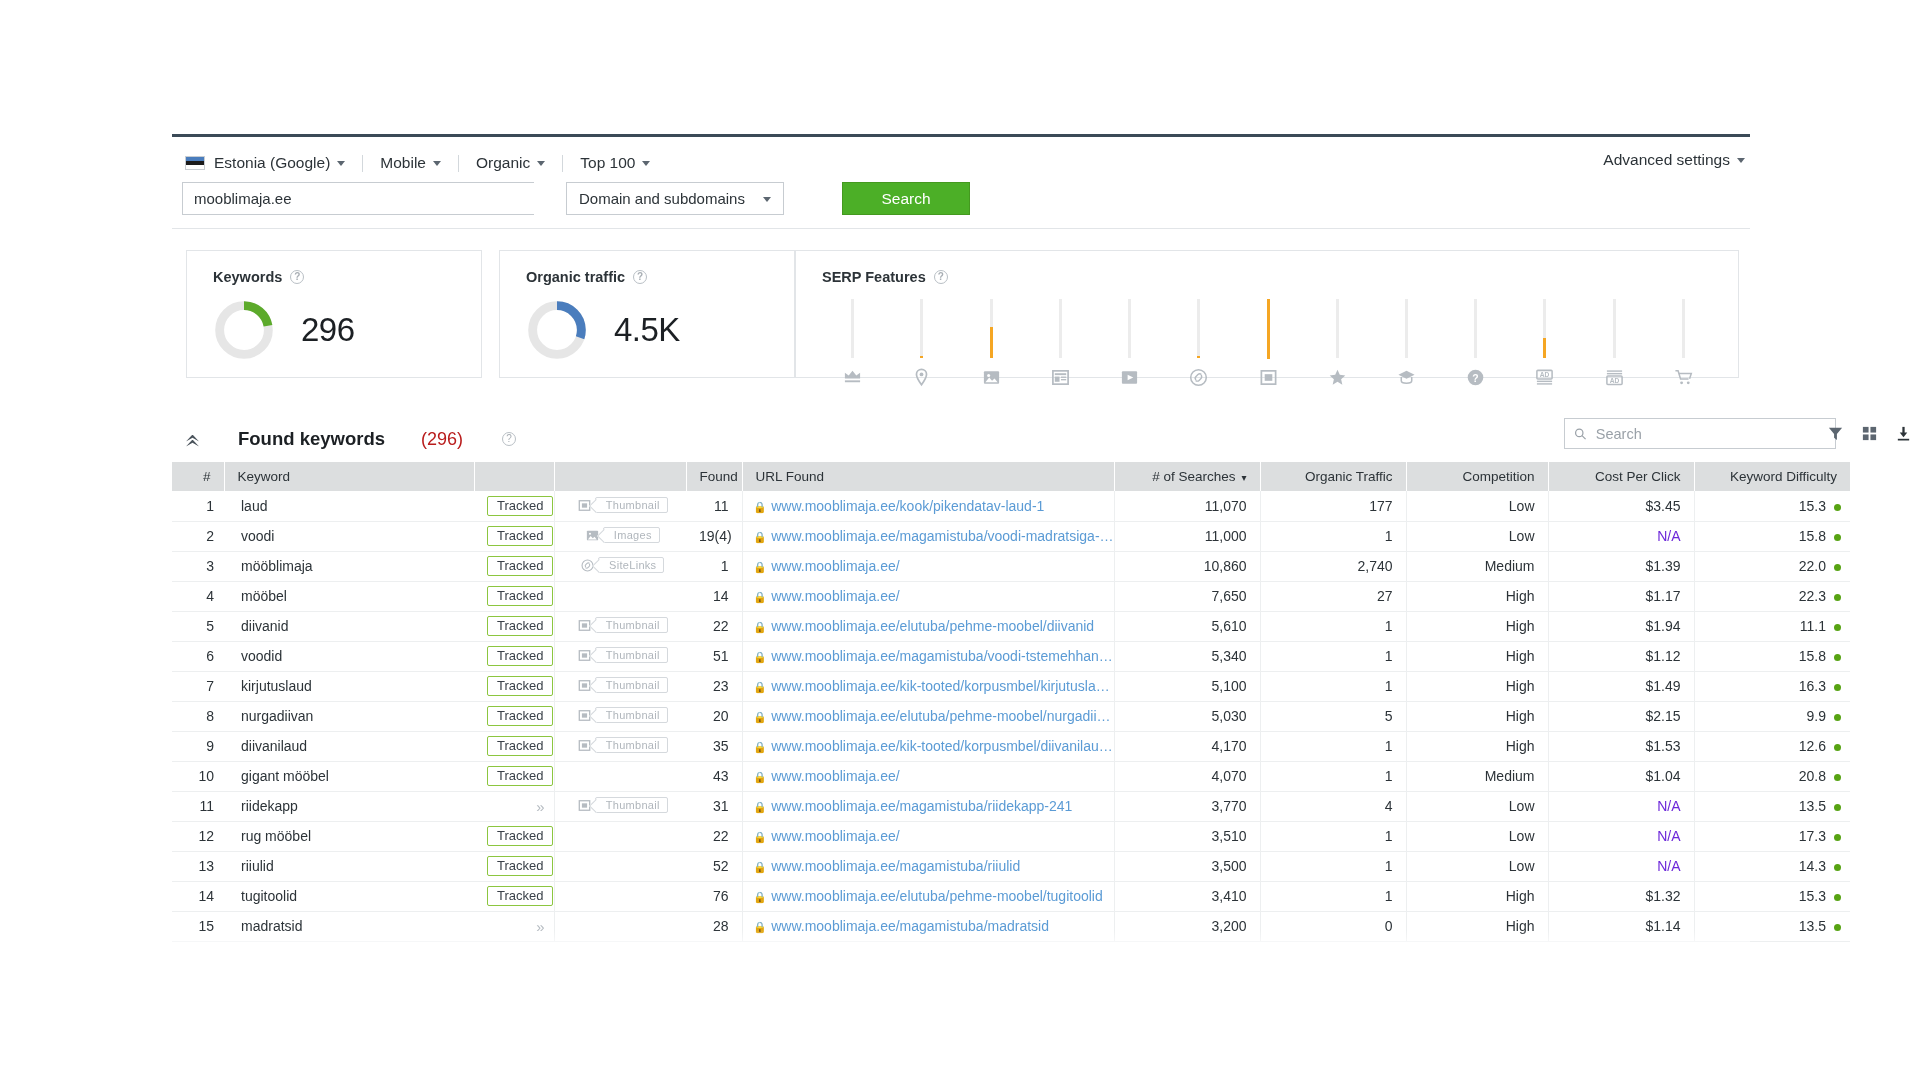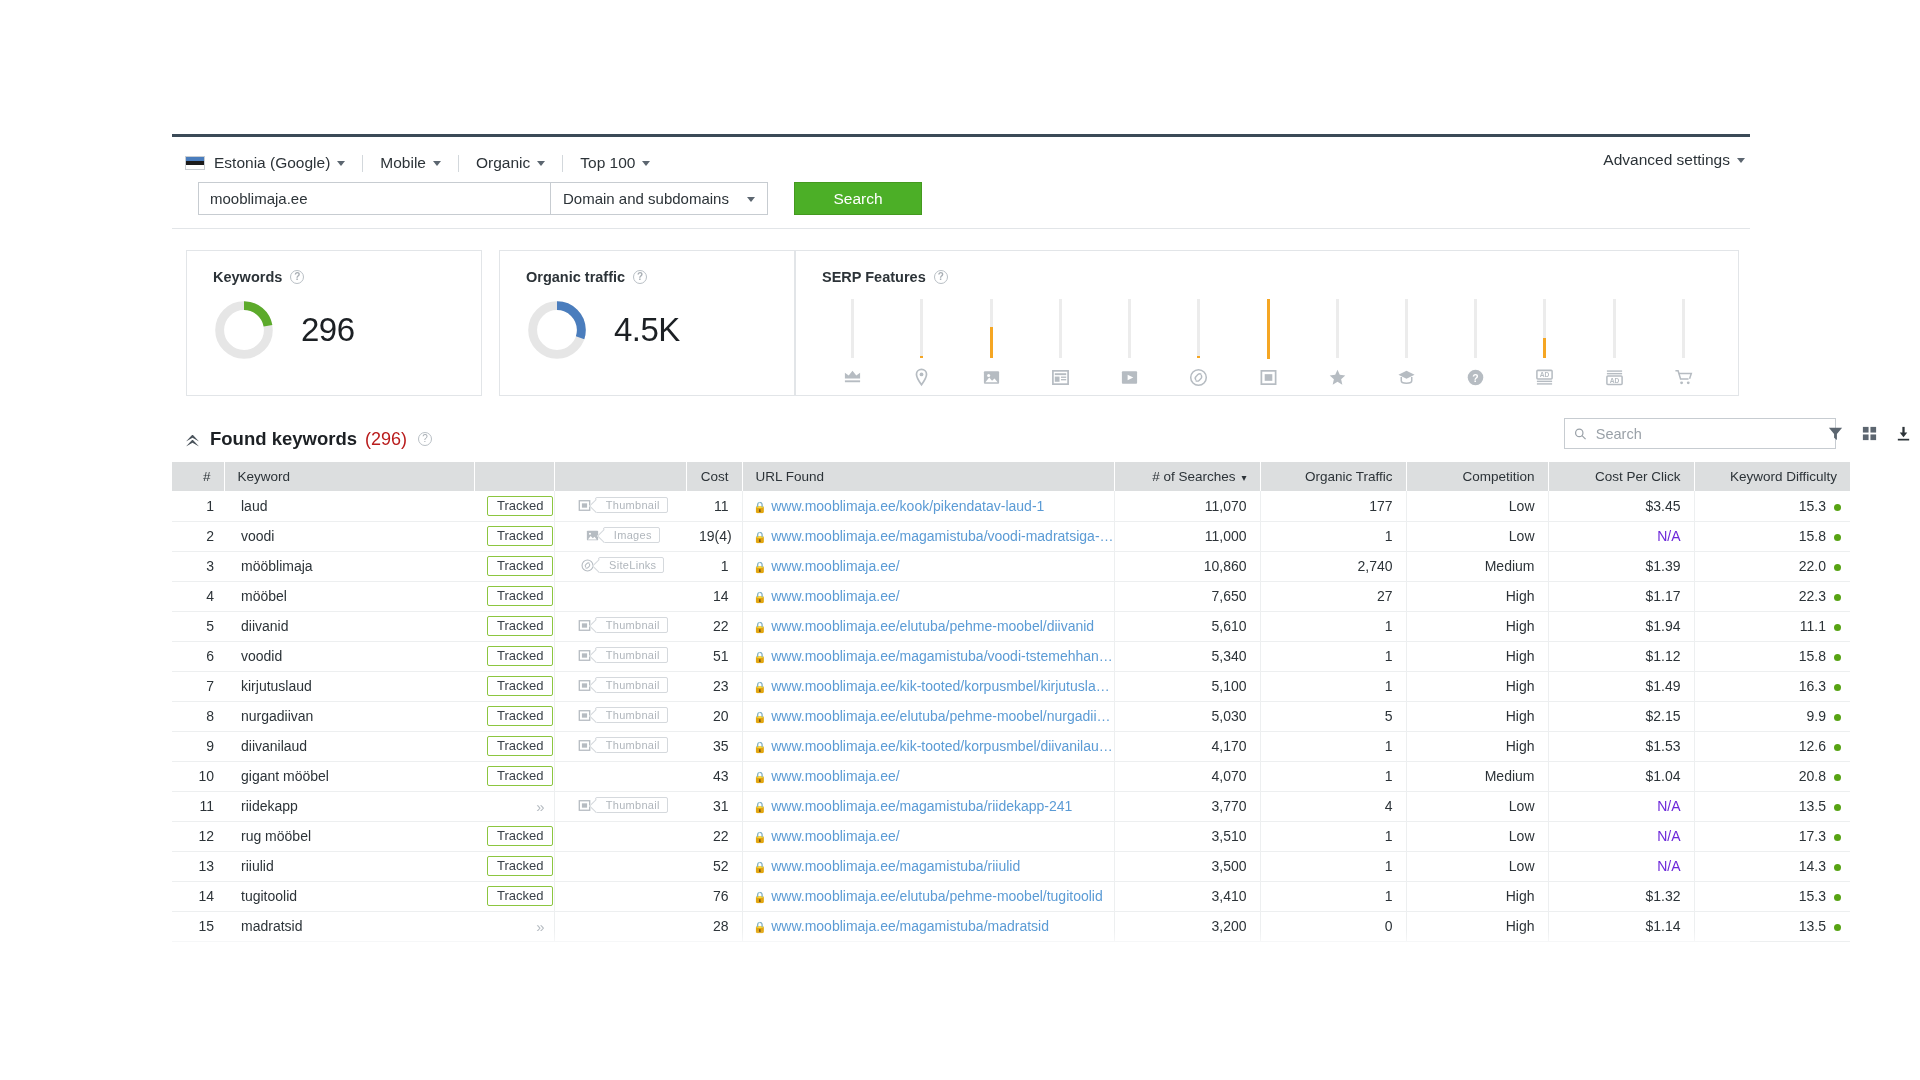--- a/index.html
+++ b/index.html
@@ -39,21 +39,21 @@
     border-left: 4.5px solid transparent; border-right: 4.5px solid transparent;
     border-top: 5px solid #5c6670;
   }
   .ctl-sep { width: 1px; height: 17px; background: #d3d8dc; margin: 0 17px; flex: 0 0 auto; }
   .adv-settings {
     position: absolute; right: 0; top: 3px; font-size: 15.5px; color: #2c3338;
     display: flex; align-items: center; cursor: pointer;
   }
 
   
-  .search-row { position: absolute; left: 198px; top: 182px; display: flex; align-items: flex-start; }
+  .search-row { position: absolute; left: 182px; top: 182px; display: flex; align-items: flex-start; gap: 32px; }
   .domain-input {
     width: 352px; height: 33px; border: 1px solid #c7ccd1; border-right: none;
     background: #fff; font-size: 15px; color: #2c3338; padding: 0 11px;
     font-family: "Liberation Sans", sans-serif; outline: none;
   }
   .scope-select {
     position: relative; width: 218px; height: 33px; border: 1px solid #c7ccd1;
     background: #fff; display: flex; align-items: center; padding: 0 12px;
     font-size: 15px; color: #2c3338; cursor: pointer;
   }
@@ -68,21 +68,21 @@
     font-family: "Liberation Sans", sans-serif; cursor: pointer;
     display: flex; align-items: center; justify-content: center;
   }
 
   
   .divider-1 { position: absolute; left: 172px; top: 228px; width: 1578px; height: 1px; background: #e2e5e8; }
 
   
   .cards { position: absolute; left: 186px; top: 250px; display: flex; }
   .card {
-    background: #fff; border: 1px solid #e2e5e8; height: 146px;
+    background: #fff; border: 1px solid #e2e5e8; height: 128px;
     position: relative; padding: 18px 0 0 26px;
   }
   .card.kw { width: 296px; }
   .card.ot { width: 296px; margin-left: 17px; }
   .card.serp { width: 944px; }
   .card-title {
     font-size: 14.5px; font-weight: bold; color: #2c3338;
     display: flex; align-items: center;
   }
   .help-icon {
@@ -109,21 +109,21 @@
     display: flex; align-items: flex-end;
   }
   .serp-fill { width: 3px; background: #f5a623; }
   .serp-ico {
     margin-top: 9px; width: 20px; height: 20px; display: flex;
     align-items: center; justify-content: center; color: #b6bcc2;
   }
   .serp-ico svg { display: block; }
 
   
-  .fk-header { position: absolute; left: 186px; top: 428px; display: flex; align-items: center; }
+  .fk-header { position: absolute; left: 186px; top: 428px; display: flex; align-items: center; gap: 28px; }
   .collapse-arrow { width: 13px; height: 13px; position: relative; margin-right: 11px; cursor: pointer; }
   .collapse-arrow::before, .collapse-arrow::after {
     content: ""; position: absolute; left: 0; width: 13px; height: 2px;
     background: #4b545c; border-radius: 1px;
   }
   .collapse-arrow::before { top: 2px; clip-path: polygon(0 100%, 50% 0, 100% 100%, 50% 45%); height: 7px; }
   .collapse-arrow::after { top: 7px; clip-path: polygon(0 100%, 50% 0, 100% 100%, 50% 45%); height: 7px; }
   .fk-title { font-size: 18.5px; font-weight: bold; color: #1c2024; }
   .fk-count { font-size: 18px; color: #b91c1c; margin-left: 8px; }
   .fk-help { margin-left: 11px; }
@@ -499,21 +499,21 @@
           <col style="width:142px">
         <col style="width:146px">
           <col style="width:156px">
       </colgroup>
       <thead>
         <tr>
           <th class="num">#</th>
           <th class="lft">Keyword</th>
           <th></th>
           <th></th>
-          <th class="num">Cost</th>
+          <th class="num">Found</th>
           <th class="lft">URL Found</th>
           <th class="num">
             <span># of Searches</span><span style="margin-left:6px;font-size:10px">▾</span>
           </th>
           <th class="num">Organic Traffic</th>
           <th class="num">Competition</th>
           <th class="num">Cost Per Click</th>
           <th class="num">Keyword Difficulty</th>
         </tr>
       </thead>

